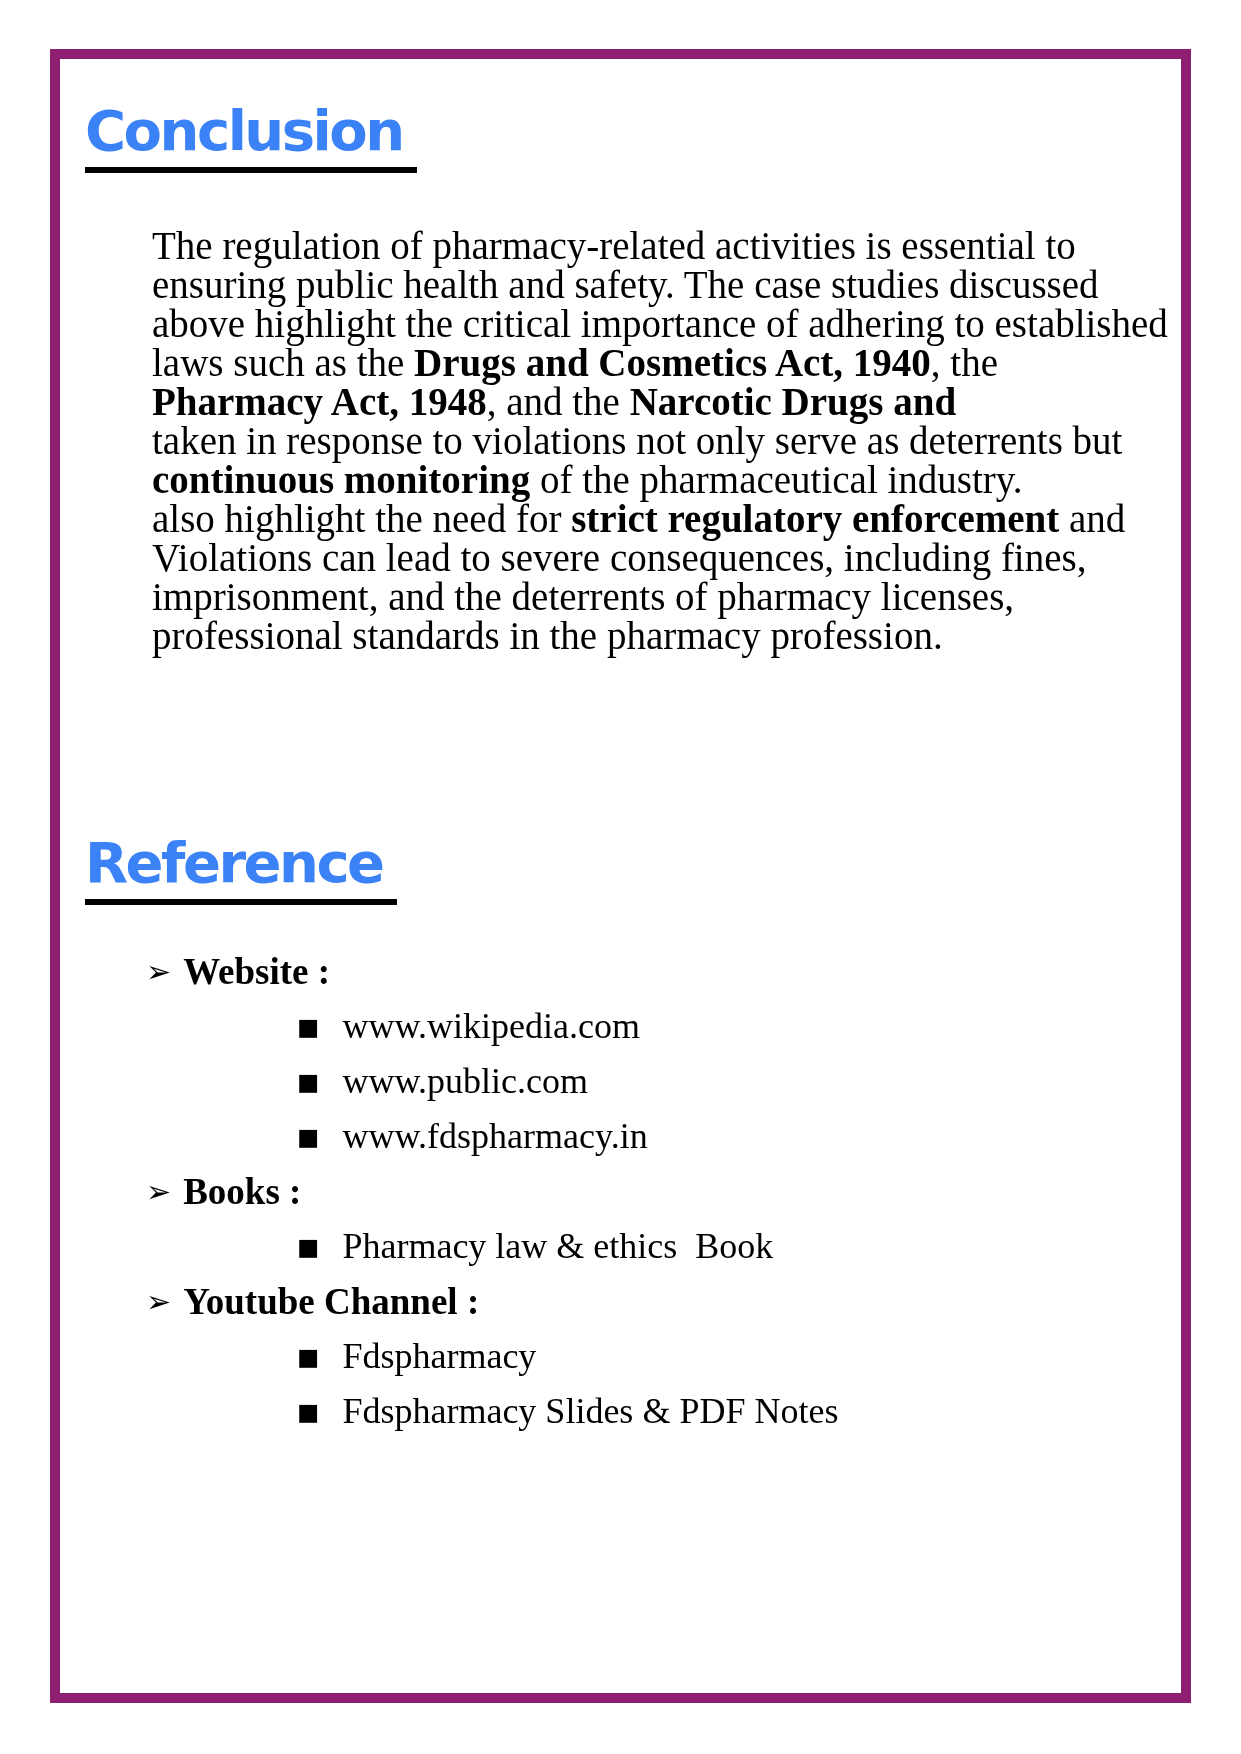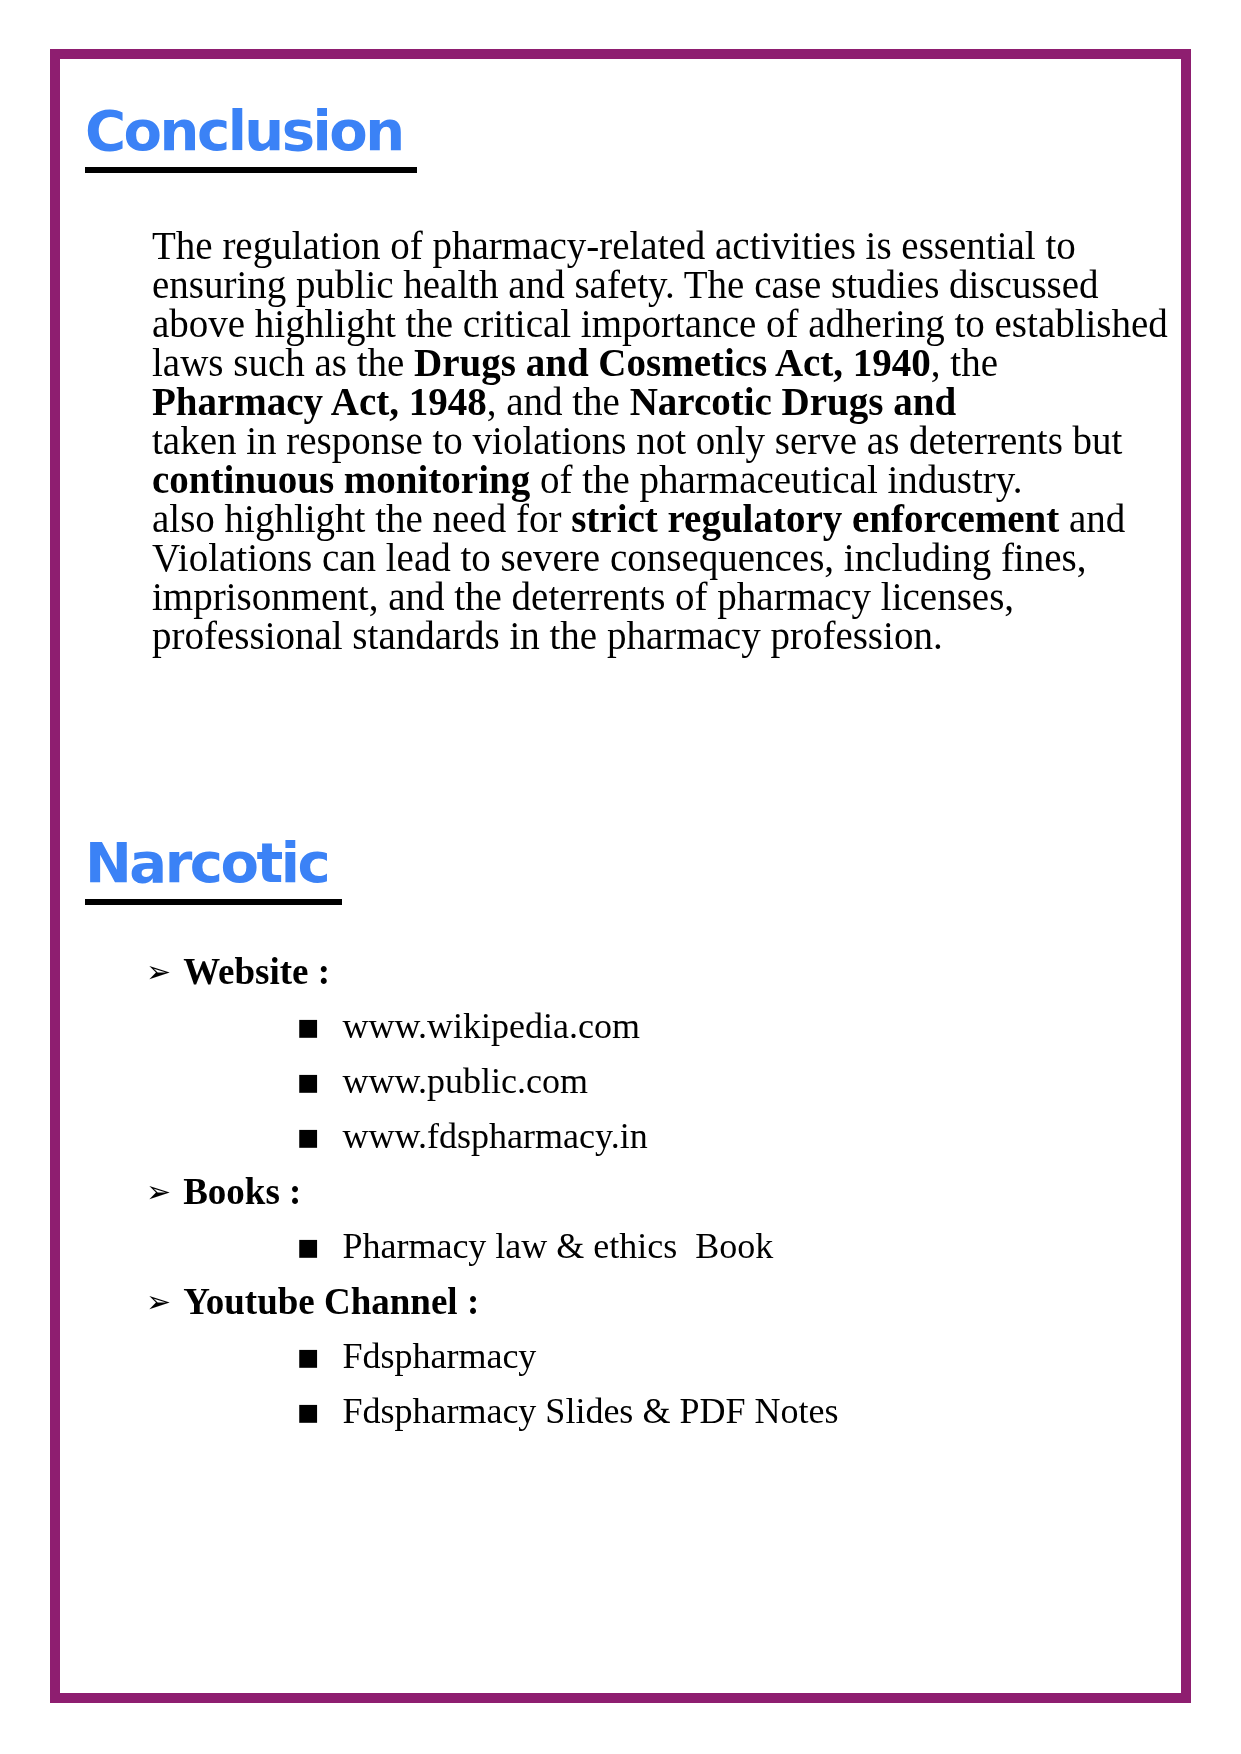--- a/index.html
+++ b/index.html
@@ -105,21 +105,21 @@
       <div class="para-line"><span>laws such as the </span><span class="b">Drugs and Cosmetics Act, 1940</span><span>, the</span></div>
       <div class="para-line"><span class="b">Pharmacy Act, 1948</span><span>, and the </span><span class="b">Narcotic Drugs and</span></div>
       <div class="para-line"><span>taken in response to violations not only serve as deterrents but</span></div>
       <div class="para-line"><span class="b">continuous monitoring</span><span> of the pharmaceutical industry.</span></div>
       <div class="para-line"><span>also highlight the need for </span><span class="b">strict regulatory enforcement</span><span> and</span></div>
       <div class="para-line"><span>Violations can lead to severe consequences, including fines,</span></div>
       <div class="para-line"><span>imprisonment, and the deterrents of pharmacy licenses,</span></div>
       <div class="para-line"><span>professional standards in the pharmacy profession.</span></div>
     </div>
 
-  <h1 class="heading heading-reference">Narcotic</h1>
+  <h1 class="heading heading-reference">Reference</h1>
 
   <div class="ref-list" id="ref-list">
       <div class="ref-group-label"><span class="arrow-bullet">➢</span><span>Website :</span></div>
       <div class="ref-item"><span class="square-bullet">▪</span><span>www.wikipedia.com</span></div>
       <div class="ref-item"><span class="square-bullet">▪</span><span>www.public.com</span></div>
       <div class="ref-item"><span class="square-bullet">▪</span><span>www.fdspharmacy.in</span></div>
       <div class="ref-group-label"><span class="arrow-bullet">➢</span><span>Books :</span></div>
       <div class="ref-item"><span class="square-bullet">▪</span><span>Pharmacy law &amp; ethics  Book</span></div>
       <div class="ref-group-label"><span class="arrow-bullet">➢</span><span>Youtube Channel :</span></div>
       <div class="ref-item"><span class="square-bullet">▪</span><span>Fdspharmacy</span></div>

